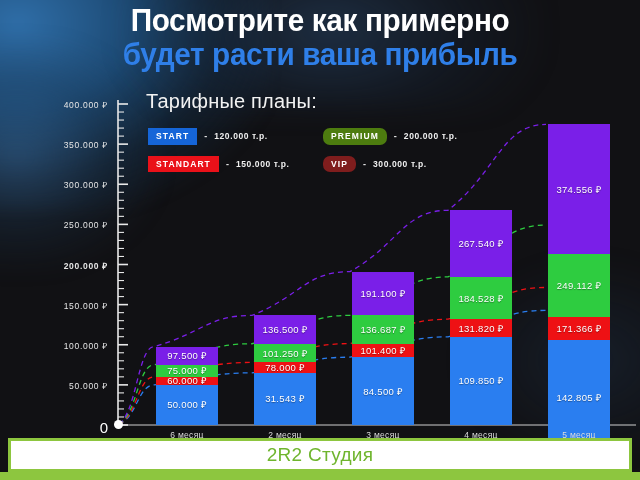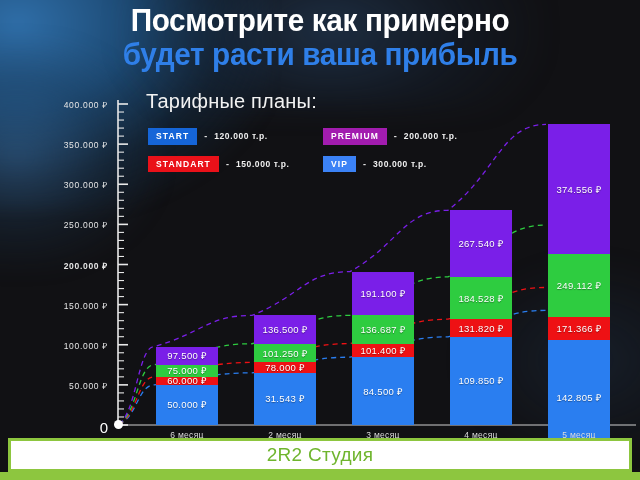--- a/index.html
+++ b/index.html
@@ -52,22 +52,22 @@
   .legend{position:absolute;left:148px;top:42px;width:350px;}
   .legend-row{display:flex;align-items:center;margin-bottom:11px;justify-content:flex-end;}
   .legend-cell{display:flex;align-items:center;width:178px;}
   .badge{
     display:inline-block;color:#fff;font-size:8.5px;font-weight:700;
     letter-spacing:1.1px;padding:4px 8px;line-height:1;
     text-align:center;
   }
   .badge.start{background:#1565d8;}
   .badge.standart{background:#ea1119;}
-  .badge.premium{background:#a21caf;}
-  .badge.vip{background:#3b82f6;}
+  .badge.premium{background:#4d7c0f;border-radius:7px;}
+  .badge.vip{background:#7f1d1d;border-radius:7px;}
   .dash{color:#e8e8e8;font-size:9px;font-weight:700;margin:0 7px;}
   .lprice{color:#f0f0f0;font-size:8.5px;font-weight:700;letter-spacing:.6px;white-space:nowrap;}
 
   
   .ylab{
     position:absolute;right:0;transform:translateY(-50%);
     color:#e6e6e6;font-size:8.5px;letter-spacing:.7px;white-space:nowrap;
   }
   .ylab-zero{
     position:absolute;right:0;transform:translateY(-50%);

